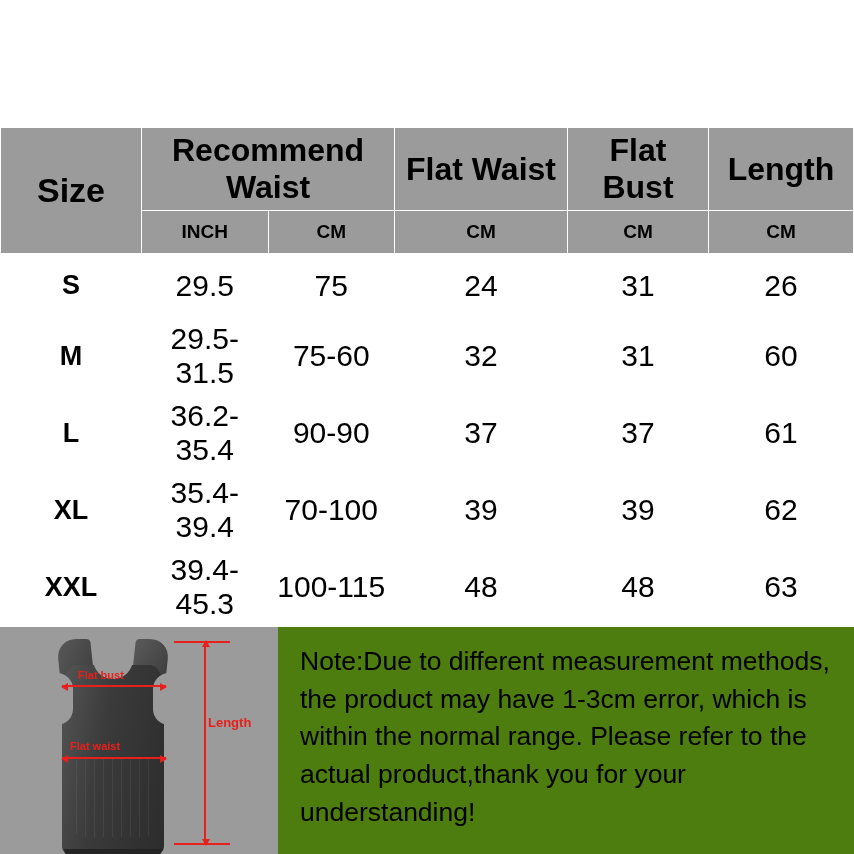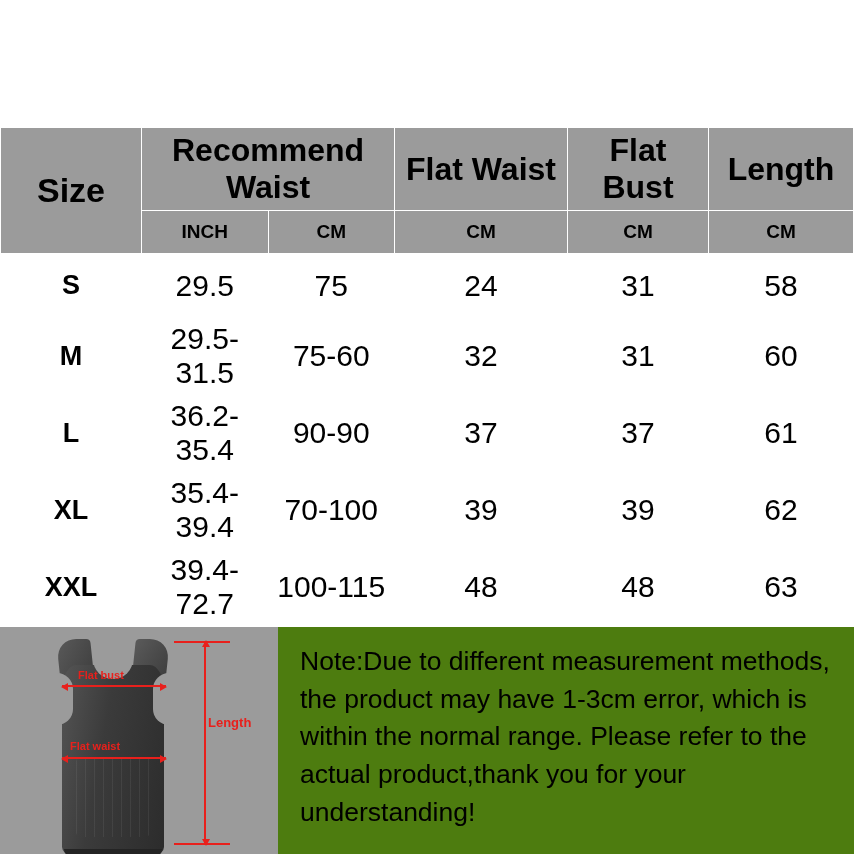--- a/index.html
+++ b/index.html
@@ -231,21 +231,21 @@
         <th class="hdr hdr-unit">CM</th>
       </tr>
     </thead>
     <tbody>
       <tr>
         <td class="size-cell">S</td>
         <td>29.5</td>
         <td>75</td>
         <td>24</td>
         <td>31</td>
-        <td>58</td>
+        <td>26</td>
       </tr>
       <tr>
         <td class="size-cell">M</td>
         <td>29.5-31.5</td>
         <td>75-60</td>
         <td>32</td>
         <td>31</td>
         <td>60</td>
       </tr>
       <tr>
@@ -259,21 +259,21 @@
       <tr>
         <td class="size-cell">XL</td>
         <td>35.4-39.4</td>
         <td>70-100</td>
         <td>39</td>
         <td>39</td>
         <td>62</td>
       </tr>
       <tr>
         <td class="size-cell">XXL</td>
-        <td>39.4-72.7</td>
+        <td>39.4-45.3</td>
         <td>100-115</td>
         <td>48</td>
         <td>48</td>
         <td>63</td>
       </tr>
     </tbody>
   </table>
 
   <div id="bottom">
 

